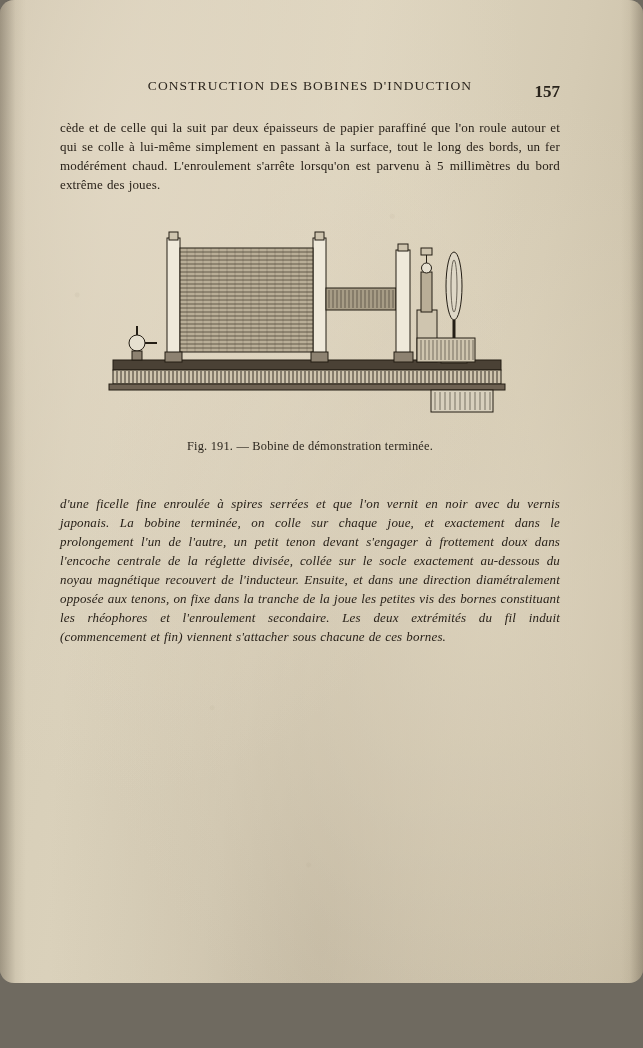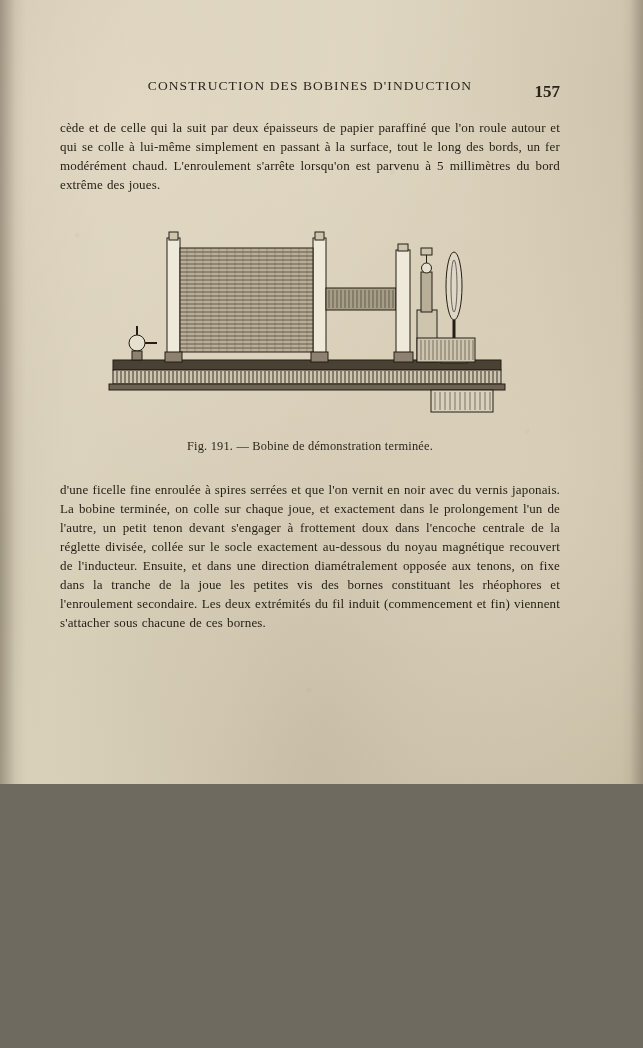--- a/index.html
+++ b/index.html
@@ -10,29 +10,30 @@
   body {
     width: 643px;
     height: 1048px;
     overflow: hidden;
     font-family: "Liberation Serif", serif;
   }
 
   #page {
     position: relative;
     width: 643px;
-    height: 784px;
+    height: 983px;
     background: #cdc3ad;
     background-image:
       radial-gradient(ellipse at 20% 15%, rgba(226,216,196,0.85) 0%, rgba(226,216,196,0) 55%),
       radial-gradient(ellipse at 75% 60%, rgba(222,212,190,0.7) 0%, rgba(222,212,190,0) 60%),
       radial-gradient(ellipse at 50% 95%, rgba(170,158,136,0.45) 0%, rgba(170,158,136,0) 60%),
       linear-gradient(100deg, #c9bfa8 0%, #d8cfb9 18%, #ded5bf 45%, #d5cbb4 72%, #c4b9a1 100%);
     box-sizing: border-box;
     overflow: hidden;
+    border-radius: 14px;
   }
 
   
   #page:before {
     content: "";
     position: absolute;
     left: 0; top: 0; bottom: 0;
     width: 26px;
     background: linear-gradient(90deg, rgba(90,80,64,0.45) 0%, rgba(140,128,106,0.12) 60%, rgba(0,0,0,0) 100%);
     pointer-events: none;
@@ -111,21 +112,21 @@
   }
   .figure svg { display: block; margin: 0 auto; }
   .figcaption {
     font-size: 12.4px;
     color: #2c261e;
     text-align: center;
     margin-top: 10px;
     letter-spacing: .2px;
   }
 
-  .block-2 { margin-top: 26px; }
+  .block-2 { margin-top: 40px; font-style: italic; }
 </style>
 </head>
 <body>
 
 <div id="page">
   <div class="grain"></div>
 
   <div class="content">
 
     <div class="running-head">

